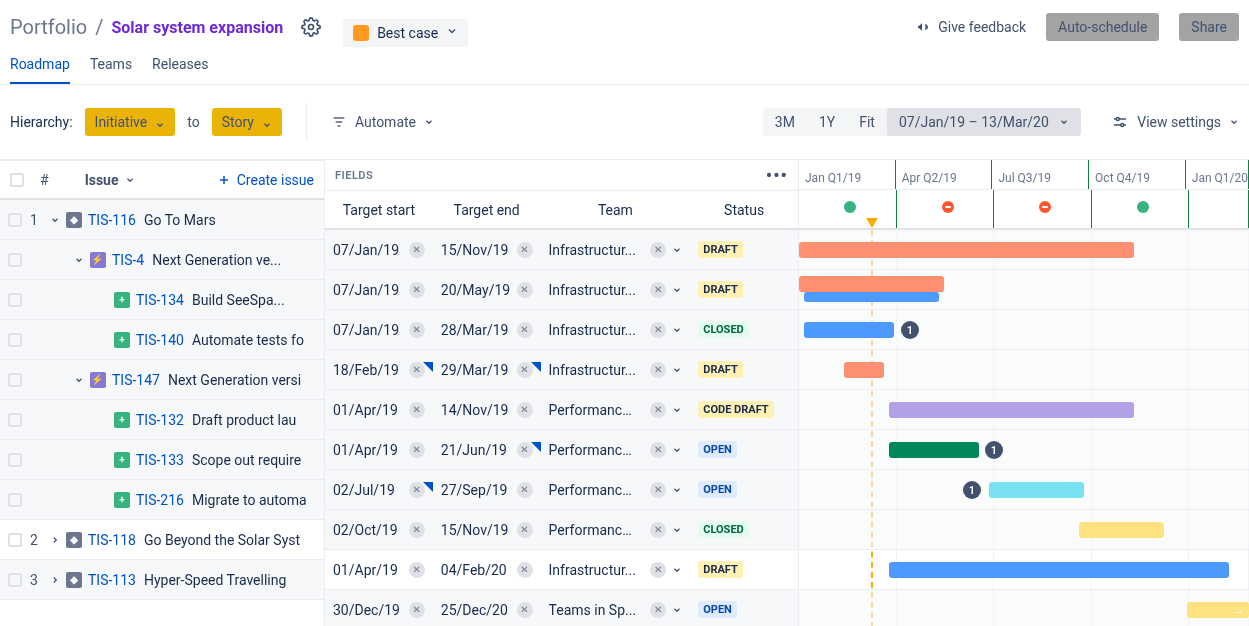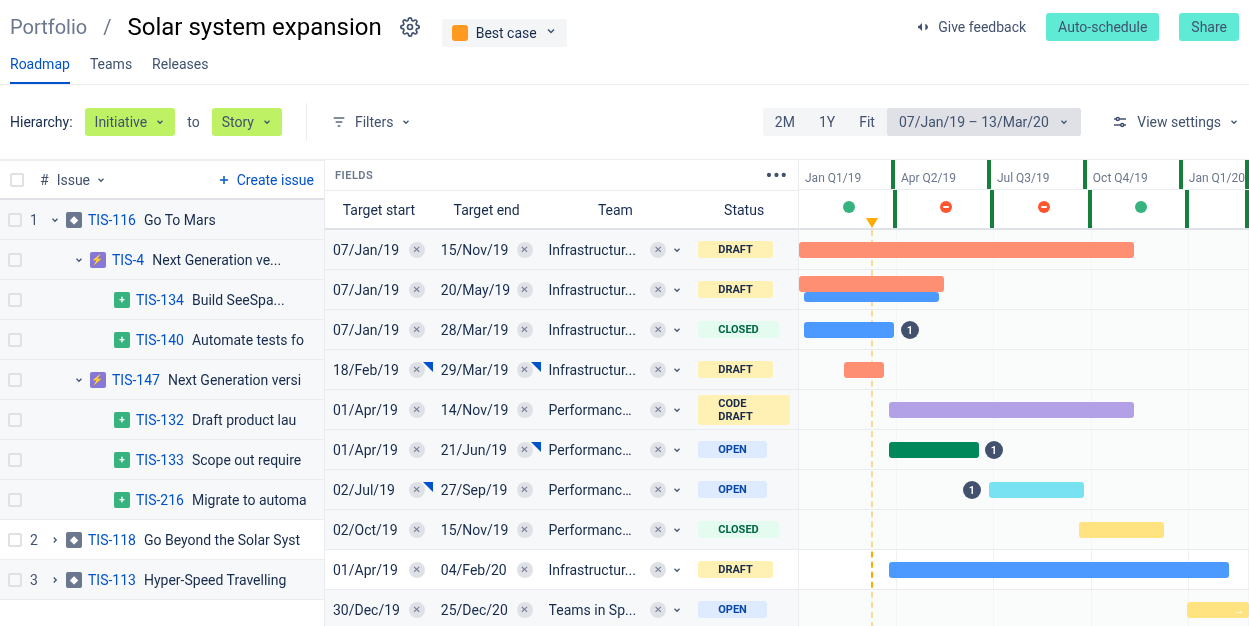--- a/index.html
+++ b/index.html
@@ -1,43 +1,43 @@
 <!DOCTYPE html>
 <html><head>
 <meta charset="utf-8">
 <style>
 * { box-sizing: border-box; margin: 0; padding: 0; font-family: -apple-system, BlinkMacSystemFont, "Segoe UI", Roboto, sans-serif; }
 body { width: 1249px; height: 626px; background: #fff; color: #172B4D; font-size: 14px; overflow: hidden; }
 
 
 .header { display: flex; align-items: center; padding: 10px 10px 0 10px; height: 44px; }
-.breadcrumb { display: flex; align-items: center; gap: 16px; }
+.breadcrumb { display: flex; align-items: center; gap: 8px; }
 .breadcrumb-portfolio { color: #6B778C; font-size: 20px; }
 .breadcrumb-sep { color: #6B778C; font-size: 20px; }
-.breadcrumb-title { color: #000000; font-size: 24px; font-weight: 400; }
+.breadcrumb-title { color: #6d28d9; font-size: 16px; font-weight: 700; }
 .gear-btn { margin-left: 14px; color: #42526E; width: 28px; height: 28px; display: flex; align-items: center; justify-content: center; cursor: pointer; }
 .scenario-select { margin-left: 18px; display: flex; align-items: flex-start; background: #f4f5f7; border-radius: 3px; padding: 6px 10px; cursor: pointer; gap: 8px; margin-top: 12px; }
 .scenario-chip { width: 16px; height: 16px; border-radius: 3px; background: #FF991F; }
 .header-spacer { flex: 1; }
 .header-actions { display: flex; align-items: center; gap: 20px; }
 .feedback { display: flex; align-items: center; gap: 6px; color: #42526E; cursor: pointer; }
 .btn { padding: 6px 12px; border-radius: 3px; cursor: pointer; border: none; font-size: 14px; }
-.btn-subtle { background: #5eead4; color: #42526E; }
+.btn-subtle { background: #a3a3a3; color: #42526E; }
 .btn-primary { background: #0052CC; color: #fff; display: flex; align-items: center; gap: 6px; }
 .badge { background: #FFAB00; color: #172B4D; border-radius: 10px; width: 18px; height: 18px; display: inline-flex; align-items: center; justify-content: center; font-size: 12px; font-weight: 600; }
 
 
 .tabs { display: flex; gap: 20px; padding: 12px 10px 0 10px; border-bottom: 1px solid #ebecf0; }
 .tab { padding-bottom: 10px; color: #42526E; cursor: pointer; }
 .tab.active { color: #0052CC; border-bottom: 2px solid #0052CC; font-weight: 400; }
 
 
 .toolbar { display: flex; align-items: center; padding: 18px 10px; gap: 12px; border-bottom: 1px solid #ebecf0; }
 .toolbar-label { color: #172B4D; }
-.select { background: #bef264; border-radius: 3px; padding: 6px 10px; display: inline-flex; align-items: center; gap: 8px; cursor: pointer; color: #42526E; }
+.select { background: #eab308; border-radius: 3px; padding: 6px 10px; display: inline-flex; align-items: flex-end; gap: 8px; cursor: pointer; color: #42526E; }
 .toolbar-to { color: #42526E; }
 .vsep { width: 1px; height: 38px; background: #ebecf0; margin: 0 12px; }
 .filters { display: flex; align-items: center; gap: 8px; cursor: pointer; color: #42526E; }
 .toolbar-spacer { flex: 1; }
 .range-group { display: flex; align-items: center; background: #f4f5f7; border-radius: 3px; }
 .range-item { padding: 6px 12px; color: #42526E; cursor: pointer; }
 .range-item.active { background: #DFE1E6; border-radius: 3px; }
 .view-settings { display: flex; align-items: center; gap: 8px; cursor: pointer; color: #42526E; margin-left: 18px; }
 
 
@@ -78,30 +78,30 @@
 .issue-select { display: flex; align-items: center; gap: 6px; color: #42526E; cursor: pointer; }
 .create-issue { color: #0052CC; display: flex; align-items: center; gap: 6px; cursor: pointer; margin-left: auto; }
 
 
 .mrow { height: 40px; display: flex; align-items: center; border-bottom: 1px solid #ebecf0; }
 .mrow.grey { background: #f7f8f9; }
 .mcell { display: flex; align-items: center; justify-content: space-between; padding: 0 8px; position: relative; }
 .mval { color: #172B4D; white-space: nowrap; overflow: hidden; text-overflow: ellipsis; }
 .clearx { width: 16px; height: 16px; border-radius: 50%; background: #dfe1e6; color: #6B778C; display: flex; align-items: center; justify-content: center; font-size: 10px; cursor: pointer; flex-shrink: 0; }
 .team-cell { display: flex; align-items: center; gap: 6px; }
-.status-pill { font-size: 11px; font-weight: 700; padding: 2px 20px; border-radius: 3px; }
+.status-pill { font-size: 11px; font-weight: 700; padding: 2px 5px; border-radius: 3px; }
 .st-draft { background: #FFF0B3; color: #172B4D; }
 .st-closed { background: #E3FCEF; color: #006644; }
 .st-codereview { background: #FFF0B3; color: #172B4D; }
 .st-open { background: #DEEBFF; color: #0747A6; }
 .corner { position: absolute; top: 0; right: 0; width: 0; height: 0; border-left: 10px solid transparent; border-top: 10px solid #0052CC; }
 
 
 .tl-head { height: 30px; display: flex; border-bottom: 1px solid #ebecf0; }
-.tl-q { flex: 1; color: #6B778C; font-size: 12px; display: flex; align-items: flex-end; padding: 0 0 4px 6px; border-right: 4px solid #15803d; white-space: nowrap; }
+.tl-q { flex: 1; color: #6B778C; font-size: 12px; display: flex; align-items: flex-end; padding: 0 0 4px 6px; border-right: 1px solid #15803d; white-space: nowrap; }
 .tl-status-row { height: 40px; display: flex; align-items: center; border-bottom: 2px solid #dfe1e6; position: relative; }
 .tl-status-row .tl-q { height: 100%; align-items: center; justify-content: center; }
 .dot { width: 12px; height: 12px; border-radius: 50%; display: inline-block; }
 .dot-green { background: #36B37E; }
 .dot-red { background: #FF5630; position: relative; }
 .dot-red::after { content: ""; position: absolute; left: 3px; top: 5px; width: 6px; height: 2px; background: #fff; border-radius: 1px; }
 .tl-body { position: relative; height: 408px; }
 .tl-grid { position: absolute; inset: 0; display: flex; }
 .tl-gridcol { flex: 1; border-right: 1px solid #f0f1f3; }
 .tl-row { position: absolute; left: 0; right: 0; height: 40px; border-bottom: 1px solid #ebecf0; }
@@ -171,28 +171,28 @@
         <path d="M3 4.5l3 3 3-3" stroke="#42526E" stroke-width="1.5" fill="none"></path>
       </svg>
   </div>
   <div class="vsep"></div>
   <div class="filters">
     <svg width="16" height="16" viewBox="0 0 24 24" stroke="#42526E" stroke-width="2" fill="none">
         <line x1="4" y1="6" x2="20" y2="6"></line>
         <line x1="7" y1="12" x2="17" y2="12"></line>
         <line x1="10" y1="18" x2="14" y2="18"></line>
       </svg>
-    <span>Filters</span>
+    <span>Automate</span>
     <svg width="10" height="10" viewBox="0 0 12 12">
         <path d="M3 4.5l3 3 3-3" stroke="#42526E" stroke-width="1.5" fill="none"></path>
       </svg>
   </div>
   <div class="toolbar-spacer"></div>
   <div class="range-group">
-    <div class="range-item">2M</div>
+    <div class="range-item">3M</div>
     <div class="range-item">1Y</div>
     <div class="range-item">Fit</div>
     <div class="range-item active">
       <span>07/Jan/19 – 13/Mar/20</span>
       &nbsp;&nbsp;<svg class="chev" width="10" height="10" viewBox="0 0 12 12">
           <path d="M3 4.5l3 3 3-3" stroke="#42526E" stroke-width="1.5" fill="none"></path>
         </svg>
     </div>
   </div>
   <div class="view-settings">
@@ -209,21 +209,21 @@
   </div>
 </div>
 
 <div class="grid">
 
   <div class="left">
     <div class="col-head-row">
       <div class="scope-cols">
         <div class="chk"></div>
         <span style="color:#42526E;">#</span>
-        <div class="issue-select" style="">
+        <div class="issue-select" style="margin-left:28px;font-weight:bold;">
           <span>Issue</span>
           <svg width="10" height="10" viewBox="0 0 12 12">
               <path d="M3 4.5l3 3 3-3" stroke="#42526E" stroke-width="1.5" fill="none"></path>
             </svg>
         </div>
         <div class="create-issue">
           <svg width="14" height="14" viewBox="0 0 24 24" stroke="#0052CC" stroke-width="2.5">
               <line x1="12" y1="5" x2="12" y2="19"></line>
               <line x1="5" y1="12" x2="19" y2="12"></line>
             </svg>

